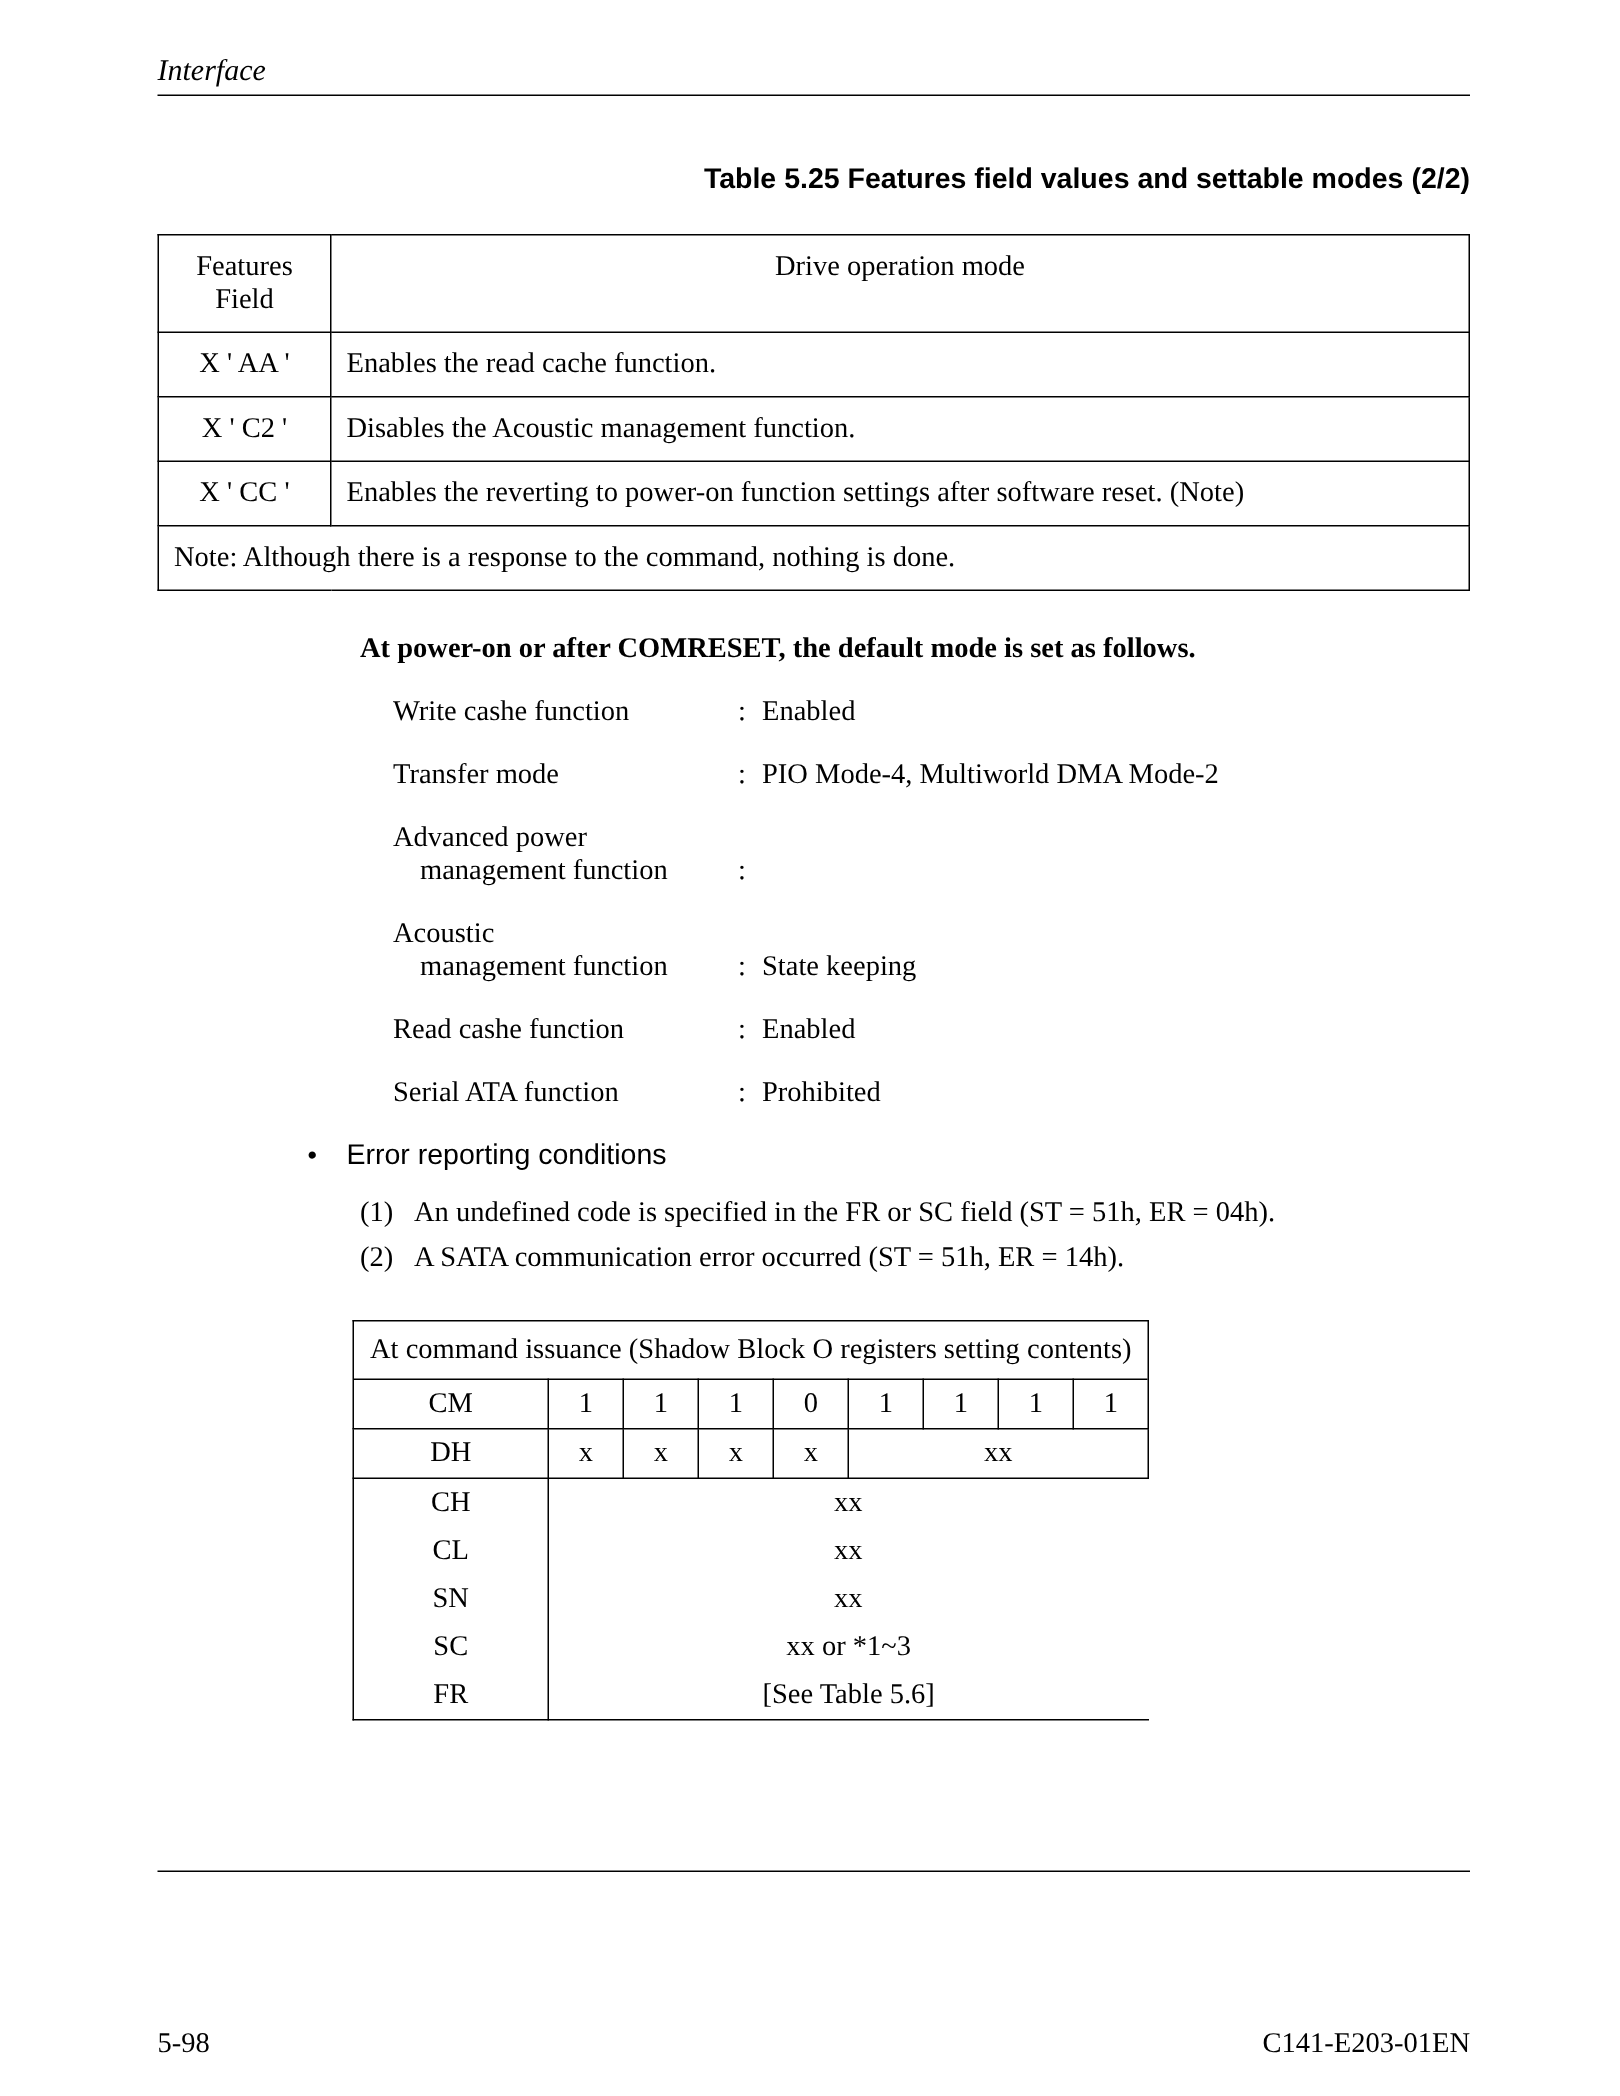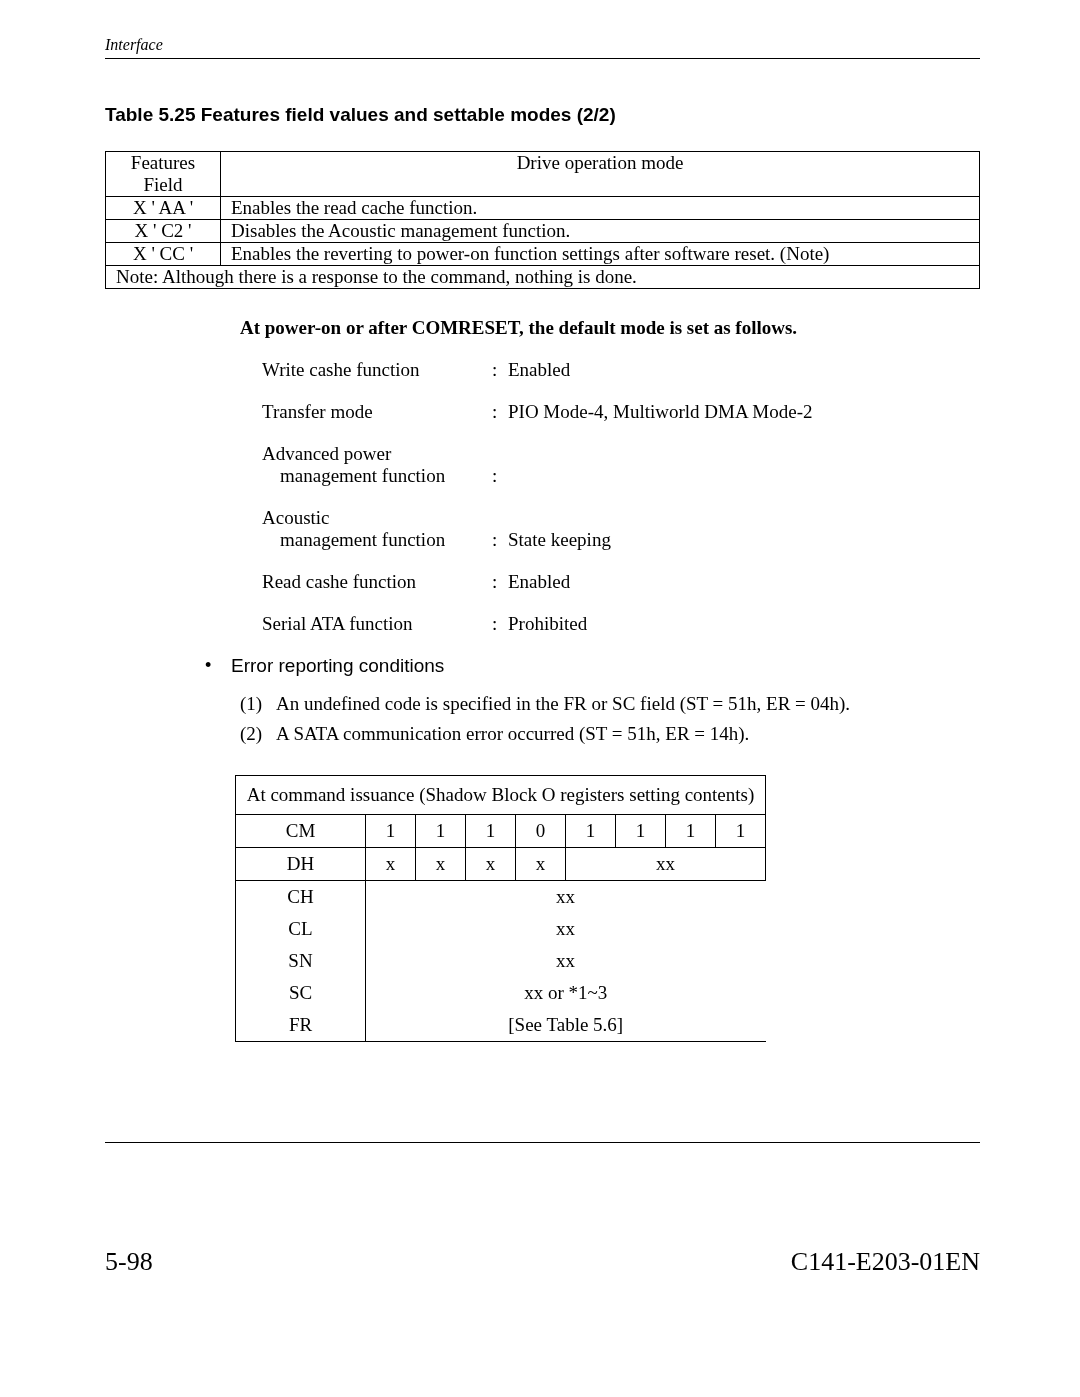--- a/index.html
+++ b/index.html
@@ -10,45 +10,45 @@
       font-family: "Times New Roman", Times, serif;
       font-size: 19px;
       color: #000;
       width: 1080px;
     }
     .page {
       padding: 36px 100px 40px 105px;
     }
     .header-italic {
       font-style: italic;
-      font-size: 16px;
+      font-size: 20px;
       margin-bottom: 4px;
     }
     .hr1, .hr2 {
       border: none;
       border-top: 1.5px solid #000;
       margin: 0;
     }
     .table-caption {
       font-family: Arial, Helvetica, sans-serif;
       font-weight: bold;
       font-size: 19px;
-      text-align: left;
+      text-align: right;
       margin-top: 45px;
       margin-bottom: 25px;
     }
     table.features {
       width: 100%;
       border-collapse: collapse;
       margin: 0 auto;
       border: 1.5px solid #000;
     }
     table.features th, table.features td {
       border: 1px solid #000;
-      padding: 0 10px;
+      padding: 10px 10px;
       vertical-align: top;
       text-align: left;
       font-weight: normal;
     }
     table.features th { text-align: center; }
     table.features td.center { text-align: center; }
     .para {
       margin: 28px 0 20px 135px;
       font-weight: bold;
     }
@@ -106,21 +106,21 @@
     }
     table.regs .noborder-r { border-right: none; }
     table.regs tr.plain td { border-top: none; border-bottom: none; }
     table.regs tr.plain:last-child td { border-bottom: 1px solid #000; }
 
     .footer {
       display: flex;
       justify-content: space-between;
       margin-top: 100px;
       padding-top: 4px;
-      font-size: 26px;
+      font-size: 19px;
     }
   </style>
 </head>
 <body>
 
 <div class="page">
   <div class="header-italic">Interface</div>
   <hr class="hr1">
 
   <div class="table-caption">Table 5.25  Features field values and settable modes (2/2)</div>

